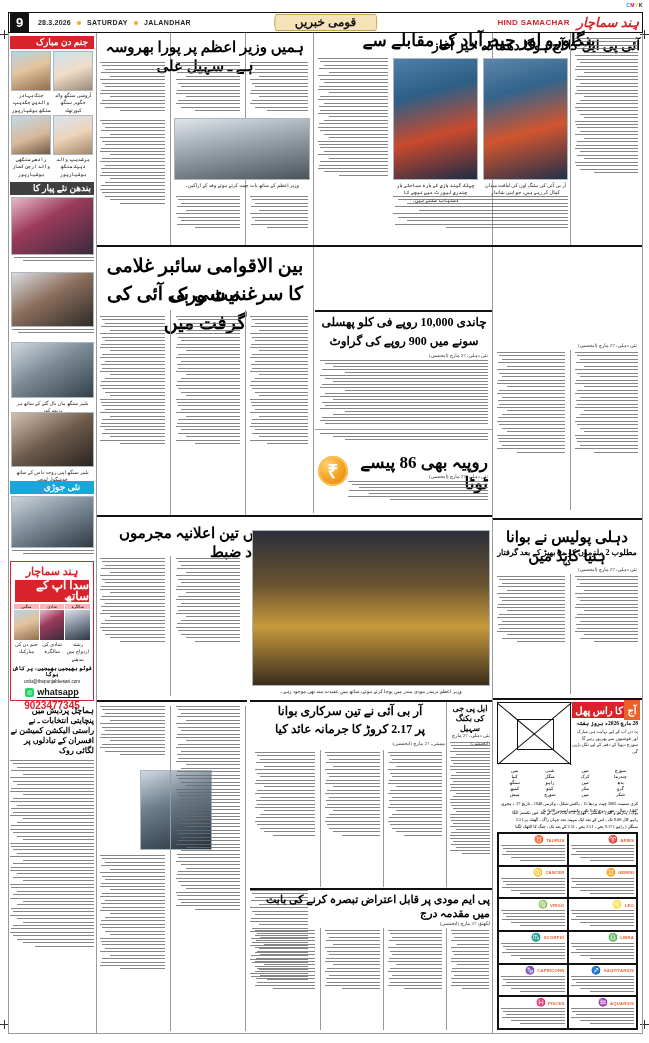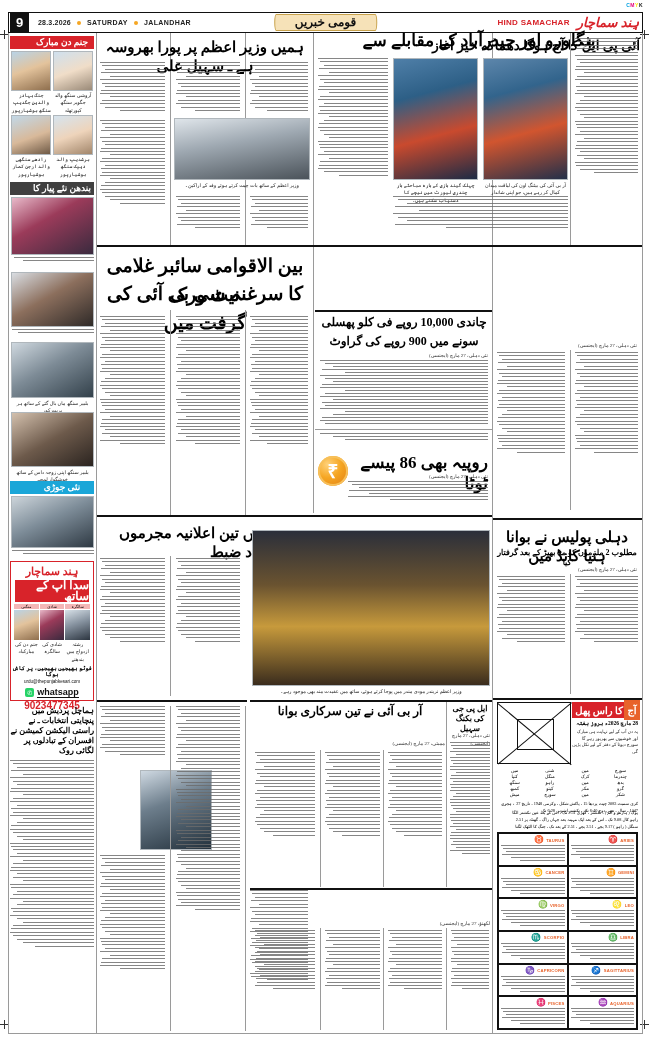--- a/index.html
+++ b/index.html
@@ -1136,20 +1136,21 @@
       <div class="ln s1"></div>
     <div class="ln s4"></div>
       <div class="ln s3"></div>
       <div class="ln s1"></div>
       <div class="ln s2"></div>
       <div class="ln s6"></div>
   </div>
 
   <div class="hrule thick" style="left:250px; top:700px; width:242px;"></div>
   <div class="hl hl-md" style="position:absolute; left:255px; top:704px; width:190px; font-size:12px;">آر بی آئی نے تین سرکاری بوانا</div>
+  <div class="hl hl-md" style="position:absolute; left:255px; top:722px; width:190px; font-size:12px;">پر 2.17 کروڑ کا جرمانہ عائد کیا</div>
   <div class="byline" style="position:absolute; left:255px; top:740px; width:190px;">ممبئی، 27 مارچ (ایجنسی)</div>
 
   <div class="hl hl-xs" style="position:absolute; left:450px; top:704px; width:40px; font-size:8px;">ایل پی جی کی بکنگ سہیل</div>
   <div class="byline" style="position:absolute; left:450px; top:732px; width:40px;">نئی دہلی، 27 مارچ (ایجنسی)</div>
   <div class="copy dense" style="left:450px; top:742px; width:40px; height:145px;">
     <div class="ln s1"></div>
       <div class="ln s3"></div>
       <div class="ln s2"></div>
       <div class="ln s5"></div>
       <div class="ln s4"></div>
@@ -1398,20 +1399,21 @@
     <div class="ln s1"></div>
       <div class="ln s3"></div>
       <div class="ln s2"></div>
       <div class="ln s4"></div>
       <div class="ln s1"></div>
     <div class="ln s5"></div>
       <div class="ln s6"></div>
   </div>
 
   <div class="hrule thick" style="left:250px; top:888px; width:242px;" able="false"></div>
+  <div class="hl hl-sm" style="position:absolute; left:255px; top:893px; width:235px; text-align:right; font-size:11px;">پی ایم مودی پر قابل اعتراض تبصرہ کرنے کی بابت میں مقدمہ درج</div>
   <div class="byline" style="position:absolute; left:255px; top:920px; width:235px;">لکھنؤ، 27 مارچ (ایجنسی)</div>
 
   <div class="vrule" style="left:320px; top:928px; height:102px;"></div>
   <div class="vrule" style="left:383px; top:928px; height:102px;"></div>
   <div class="vrule" style="left:446px; top:928px; height:102px;"></div>
 
   <div class="copy" style="left:255px; top:930px; width:60px; height:98px;">
     <div class="ln s1"></div>
       <div class="ln s3"></div>
       <div class="ln s2"></div>

